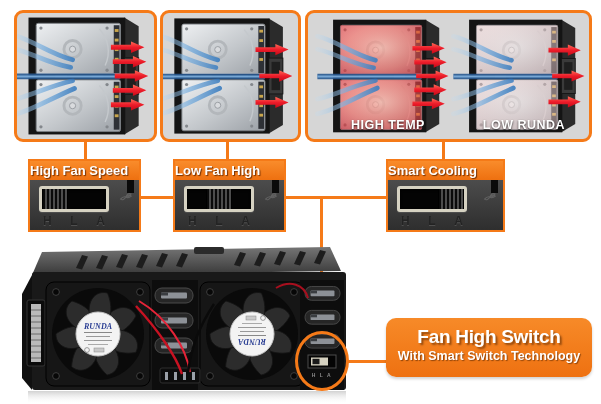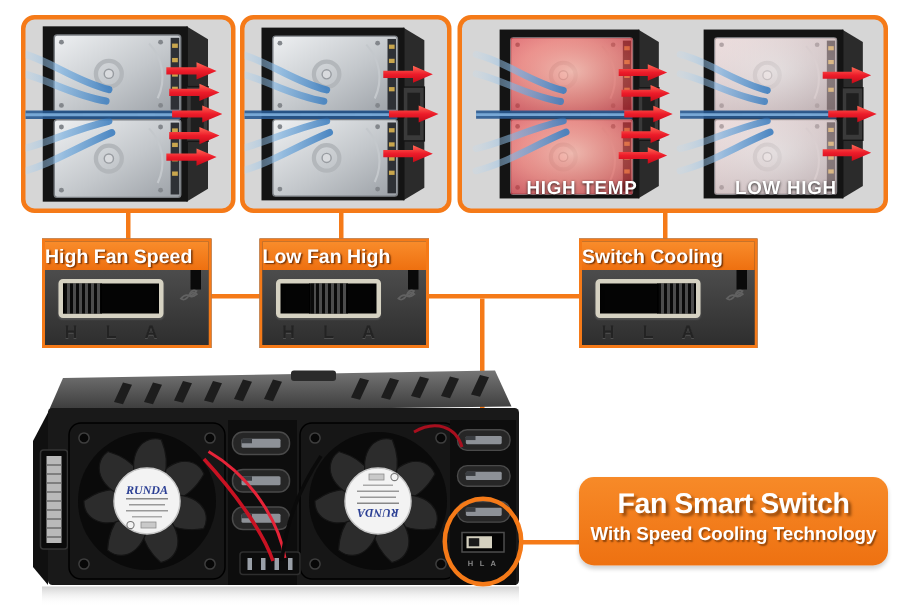--- a/index.html
+++ b/index.html
@@ -232,21 +232,21 @@
       <rect x="20" y="8" width="88" height="54" fill="url(#coolGrad)" opacity=".6"></rect>
       <rect x="20" y="67" width="88" height="54" fill="url(#coolGrad)" opacity=".6"></rect>
       <use href="#streams"></use>
       <g>
         <use href="#rarw" x="98" y="29"></use>
           <use href="#rarw" x="102" y="57"></use>
           <use href="#rarw" x="98" y="85"></use>
       </g>
     </svg>
     <span class="temp-label" id="label-high-temp">HIGH TEMP</span>
-    <span class="temp-label" id="label-low-temp">LOW HIGH</span>
+    <span class="temp-label" id="label-low-temp">LOW RUNDA</span>
   </div>
 
   <div class="oline" style="left:84px;top:142px;width:3px;height:17px;"></div>
   <div class="oline" style="left:226px;top:142px;width:3px;height:17px;"></div>
   <div class="oline" style="left:442px;top:142px;width:3px;height:17px;"></div>
   <div class="oline" style="left:141px;top:196px;width:32px;height:3px;"></div>
   <div class="oline" style="left:286px;top:196px;width:100px;height:3px;"></div>
   <div class="oline" style="left:320px;top:199px;width:3px;height:132px;"></div>
   <div class="oline" style="left:347px;top:360px;width:39px;height:3px;"></div>
 
@@ -288,21 +288,21 @@
       </svg>
       <div class="hla">
         <span>H</span>
         <span>L</span>
         <span>A</span>
       </div>
     </div>
   </div>
 
   <div class="switch-box" id="switch-smart">
-    <div class="switch-head">Switch Cooling</div>
+    <div class="switch-head">Smart Cooling</div>
     <div class="switch-art">
       <div class="notch"></div>
       <div class="slide">
           <div class="knob pos-a"></div>
         </div>
       <svg class="fan-emboss" width="16" height="16" viewBox="0 0 16 16">
         <g fill="none" stroke="#6a6a6a" stroke-width="1.1">
           <path d="M8,8 Q9.5,3.5 13,5 Q11,8.5 8,8"></path>
             <path d="M8,8 Q3.8,7 5,3.6 Q8.6,5.2 8,8" transform="rotate(115 8 8)"></path>
             <path d="M8,8 Q6,12.5 3,11 Q5,7.5 8,8" transform="rotate(10 8 8)"></path>
@@ -413,17 +413,17 @@
       <path d="M196,58 C180,82 172,106 170,128" stroke="#0a0a0a" stroke-width="2.4"></path>
       <path d="M258,42 C272,34 286,38 290,52" stroke="#a80f1e" stroke-width="2"></path>
     </g>
 
     <rect x="10" y="145" width="318" height="13" fill="url(#reflGrad)"></rect>
   </svg>
 
   <div class="highlight-ellipse"></div>
 
   <div class="callout">
-    <div class="t">Fan Smart Switch</div>
-    <div class="s">With Speed Cooling Technology</div>
+    <div class="t">Fan High Switch</div>
+    <div class="s">With Smart Switch Technology</div>
   </div>
 
 </div>
 
 </body></html>

